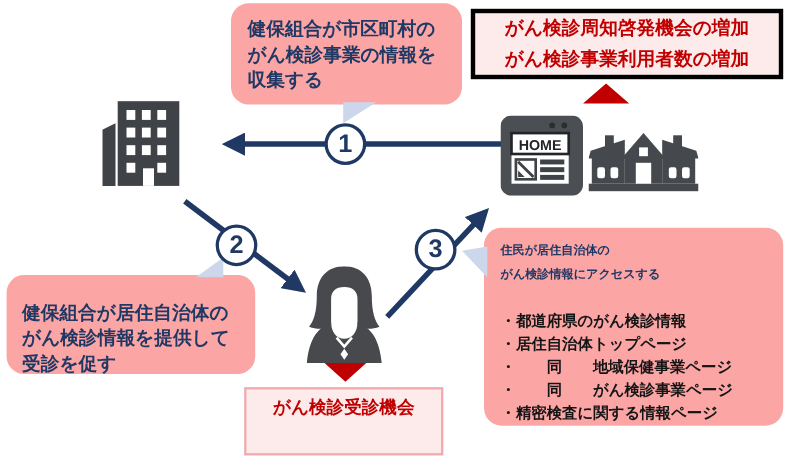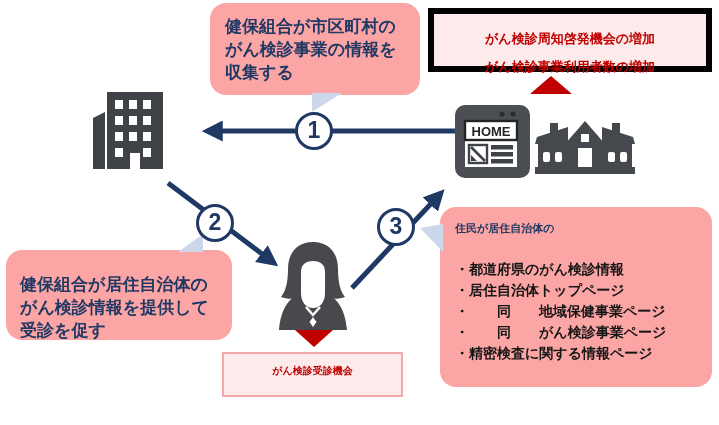--- a/index.html
+++ b/index.html
@@ -21,24 +21,24 @@
   .tail-provide{left:178px;top:234px;border-bottom:18px solid #ccd7eb;border-left:25px solid transparent;}
 
   .callout-access{left:440px;top:207px;width:272px;height:180px;padding:10px 15px;}
   .tail-access{left:420px;top:224px;border-right:23px solid #ccd7eb;border-top:4px solid transparent;border-bottom:24px solid transparent;}
   .access-heading{font-size:11px;line-height:22px;color:#1f3864;font-weight:700;}
   .access-bullets{margin-top:20px;font-size:14px;line-height:21px;color:#151515;font-weight:700;}
 
   
   .outcome{position:absolute;background:#fdeaea;box-sizing:border-box;color:#c00000;
            font-weight:700;text-align:center;}
-  .outcome-top{left:428px;top:8px;width:284px;height:64px;border:6px solid #000000;
-               font-size:13px;line-height:28px;padding-top:11px;}
-  .outcome-bottom{left:222px;top:352px;width:181px;height:45px;border:2px solid #f0a8ad;
-                  font-size:10px;line-height:26px;padding-top:4px;}
+  .outcome-top{left:428px;top:8px;width:284px;height:64px;border:4px solid #000000;
+               font-size:17px;line-height:28px;padding-top:0;}
+  .outcome-bottom{left:222px;top:352px;width:181px;height:62px;border:2px solid #f0a8ad;
+                  font-size:16px;line-height:26px;padding-top:4px;}
 
   
   .tri{position:absolute;width:0;height:0;}
   .tri-up{left:530px;top:76px;border-left:21px solid transparent;border-right:21px solid transparent;border-bottom:18px solid #c00000;}
   .tri-down{left:295px;top:330px;border-left:19px solid transparent;border-right:19px solid transparent;border-top:17px solid #c00000;}
 
   
   .badge{position:absolute;width:38px;height:38px;border-radius:50%;background:#fff;
          border:3px solid #1f3864;box-sizing:border-box;color:#1f3864;font-weight:700;
          font-size:23px;text-align:center;line-height:31px;}
@@ -64,20 +64,21 @@
   <div class="callout callout-provide">
     <div class="line">健保組合が居住自治体の</div>
     <div class="line">がん検診情報を提供して</div>
     <div class="line">受診を促す</div>
   </div>
   <div class="tail tail-provide"></div>
 
   <div class="callout callout-access">
     <div class="access-heading">
       <div class="line">住民が居住自治体の</div>
+      <div class="line">がん検診情報にアクセスする</div>
     </div>
     <div class="access-bullets">
       <div class="line">・都道府県のがん検診情報</div>
       <div class="line">・居住自治体トップページ</div>
       <div class="line">・　　同　　地域保健事業ページ</div>
       <div class="line">・　　同　　がん検診事業ページ</div>
       <div class="line">・精密検査に関する情報ページ</div>
     </div>
   </div>
   <div class="tail tail-access"></div>

